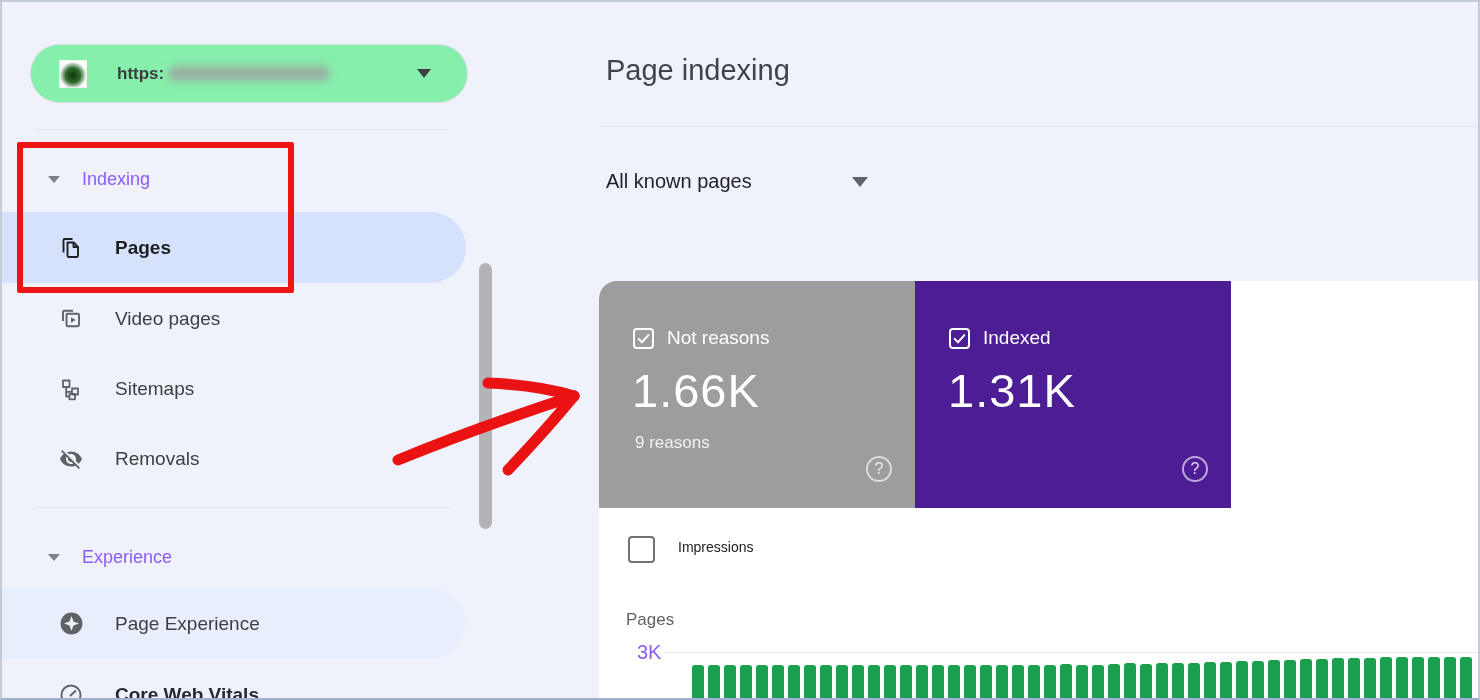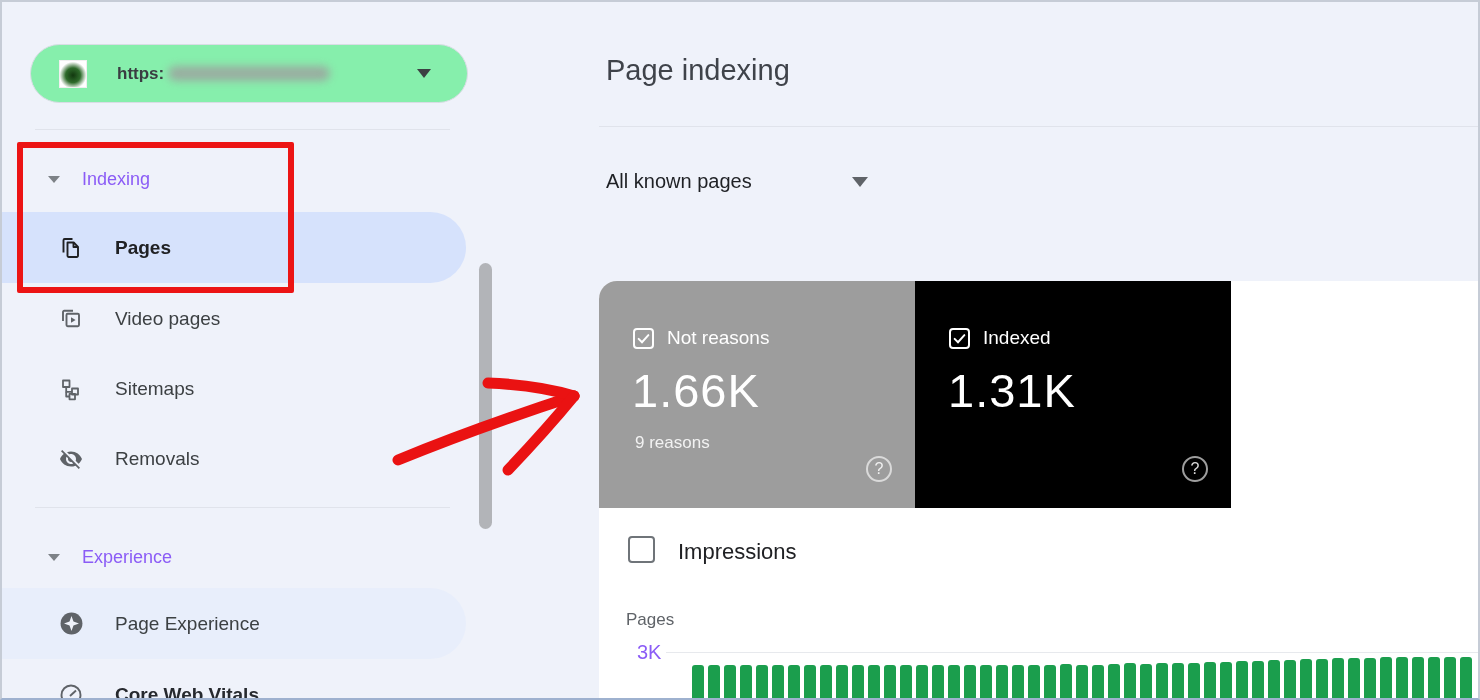--- a/index.html
+++ b/index.html
@@ -57,21 +57,21 @@
   .card-cb svg{display:block;}
   .card-label{margin-left:13px;font-size:19px;color:#ffffff;}
   .card-value{position:absolute;left:33px;top:82px;font-size:47px;color:#ffffff;letter-spacing:1px;}
   .card-sub{position:absolute;left:36px;top:152px;font-size:17px;color:#f2f2f2;}
   .help-circle{position:absolute;right:23px;bottom:26px;width:26px;height:26px;border-radius:50%;
     border:2px solid rgba(255,255,255,.62);color:rgba(255,255,255,.85);font-size:16px;
     display:flex;align-items:center;justify-content:center;cursor:pointer;}
 
   .imp-cb{left:626px;top:534px;width:27px;height:27px;background:#fff;border:2px solid #6f7479;
     border-radius:4px;cursor:pointer;}
-  .imp-label{left:676px;top:537px;font-size:22px;color:#202124;}
+  .imp-label{left:676px;top:537px;font-size:14px;color:#202124;}
 
   .chart-ylabel{left:624px;top:608px;font-size:17px;color:#5f6368;}
   .chart-tick{left:635px;top:639px;font-size:20px;color:#8b5cf6;}
   .gridline{left:664px;top:650px;width:812px;height:1px;background:#e7e9ed;}
   .bars{left:690px;bottom:0;width:786px;height:46px;display:flex;gap:4px;align-items:flex-end;}
   .bar{width:12px;background:#1b9e4d;border-radius:3px 3px 0 0;flex:0 0 auto;}
 </style>
 </head>
 <body>
 
@@ -190,21 +190,21 @@
             <path d="M3.5 10.5 L8 15 L16.5 5.5" fill="none" stroke="#ffffff" stroke-width="2.6" stroke-linecap="round"></path>
           </svg>
       </div>
       <span class="card-label">Not reasons</span>
     </div>
     <div class="card-value">1.66K</div>
     <div class="card-sub">9 reasons</div>
     <div class="help-circle">?</div>
   </div>
 
-  <div class="abs sum-card second" style="background: #000000;">
+  <div class="abs sum-card second" style="background: #4c1d95;">
     <div class="card-cb-row">
       <div class="card-cb">
         <svg width="15" height="15" viewBox="0 0 20 20">
             <path d="M3.5 10.5 L8 15 L16.5 5.5" fill="none" stroke="#ffffff" stroke-width="2.6" stroke-linecap="round"></path>
           </svg>
       </div>
       <span class="card-label">Indexed</span>
     </div>
     <div class="card-value">1.31K</div>
     <div class="help-circle">?</div>

